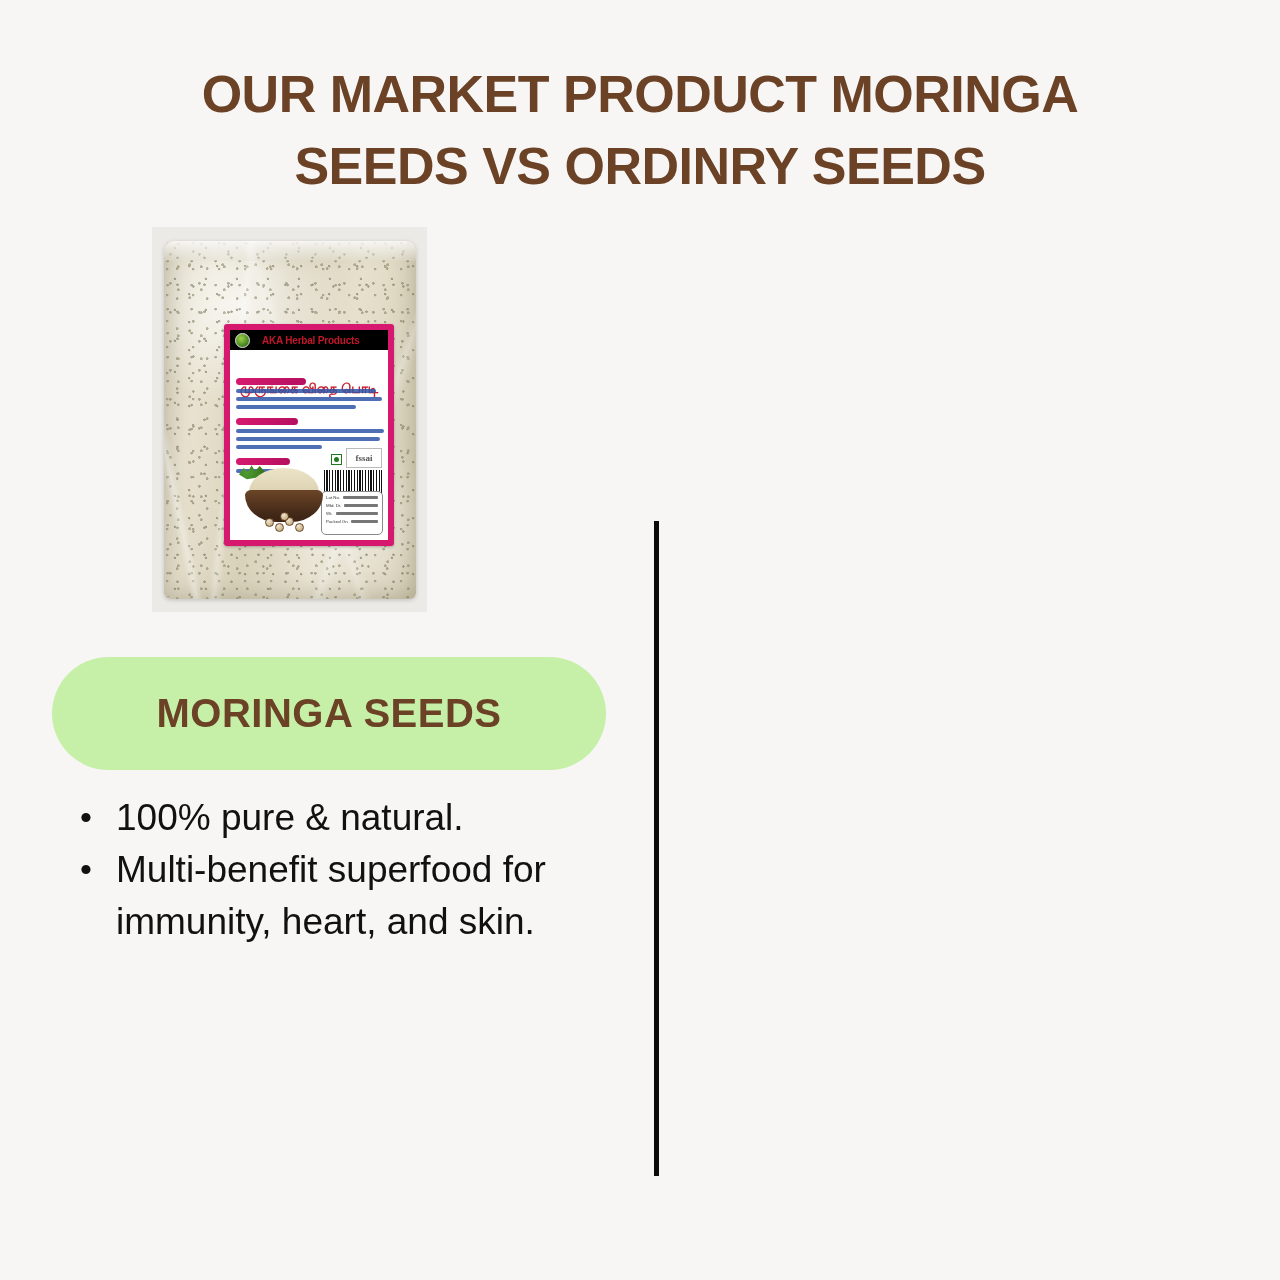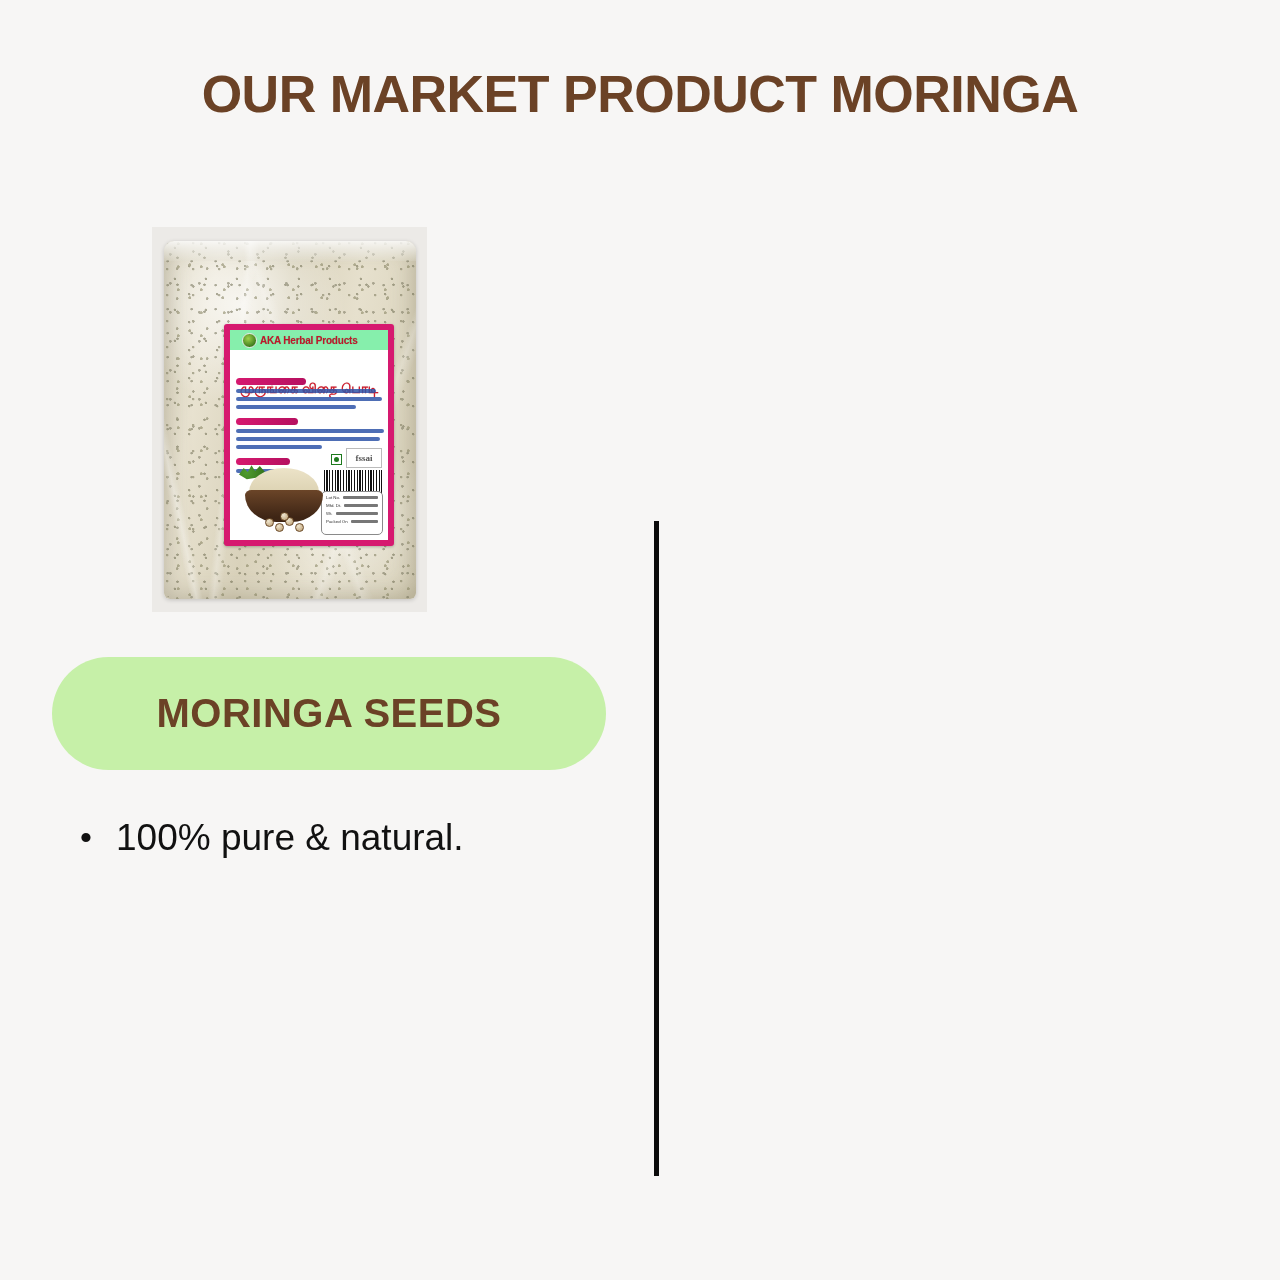--- a/index.html
+++ b/index.html
@@ -91,22 +91,22 @@
     position: absolute; left: 72px; top: 97px;
     width: 170px; height: 222px;
     background: #ffffff;
     border: 6px solid #d6196f;
     border-radius: 3px;
     overflow: hidden;
     box-shadow: 0 1px 3px rgba(0,0,0,.25);
   }
   .label-brandrow {
     position: absolute; left: 0; top: 0; width: 100%; height: 20px;
-    display: flex; align-items: center; gap: 3px; padding-left: 12px;
-    background: #86efac;
+    display: flex; align-items: center; gap: 12px; padding-left: 5px;
+    background: #000000;
   }
   .brand-logo {
     width: 15px; height: 15px; border-radius: 50%;
     background: radial-gradient(circle at 40% 35%, #9ed24a, #3f7d1e 70%, #2c5e14);
     border: 1px solid #e8e8e8;
     flex: 0 0 auto;
   }
   .brand-name {
     font-size: 10px; font-weight: bold; color: #c0172a;
     letter-spacing: -.2px; white-space: nowrap;
@@ -204,29 +204,30 @@
     font-family: "Liberation Sans", sans-serif;
     font-size: 37px;
     line-height: 52px;
     margin-bottom: 0;
   }
   ul.bullets li::before {
     content: "\2022";
     position: absolute; left: 18px; top: -1px;
     font-size: 34px; line-height: 52px; color: #111;
   }
-  .bullets-left  { left: 62px;  top: 812px; width: 575px; }
+  .bullets-left  { left: 62px;  top: 792px; width: 575px; }
 </style>
 </head>
 <body>
 
 <div id="canvas">
 
   <h1 class="title">
     <span class="l1">OUR MARKET PRODUCT MORINGA</span>
+    <span class="l2">SEEDS VS ORDINRY SEEDS</span>
   </h1>
 
   <div class="divider"></div>
 
   <div class="col col-left">
 
     <div class="pack-photo">
       <div class="pack-bag">
         <div class="pack-speckle"></div>
         <div class="pack-crinkle"></div>
@@ -290,20 +291,21 @@
         </div>
       </div>
     </div>
 
     <div class="pill pill-moringa">
       <span>MORINGA SEEDS</span>
     </div>
 
     <ul class="bullets bullets-left">
       <li>100% pure &amp; natural.</li>
+      <li>Multi-benefit superfood for immunity, heart, and skin.</li>
     </ul>
   </div>
 
   <div class="col col-right">
 
     
 
     
 
     

